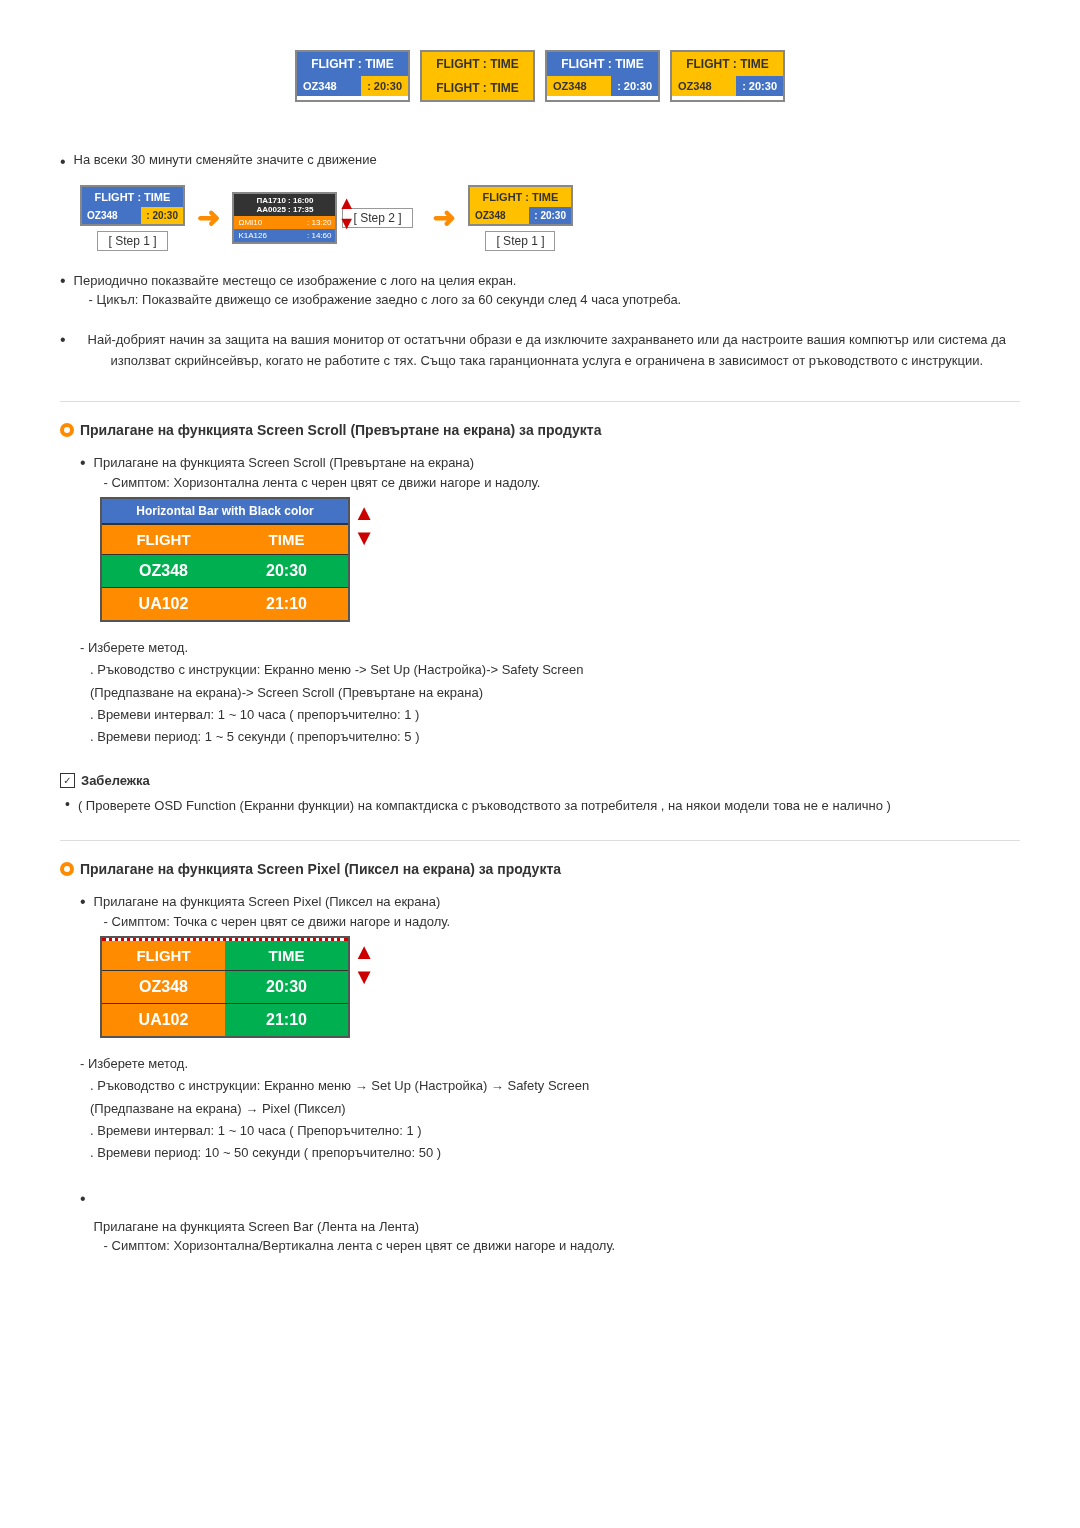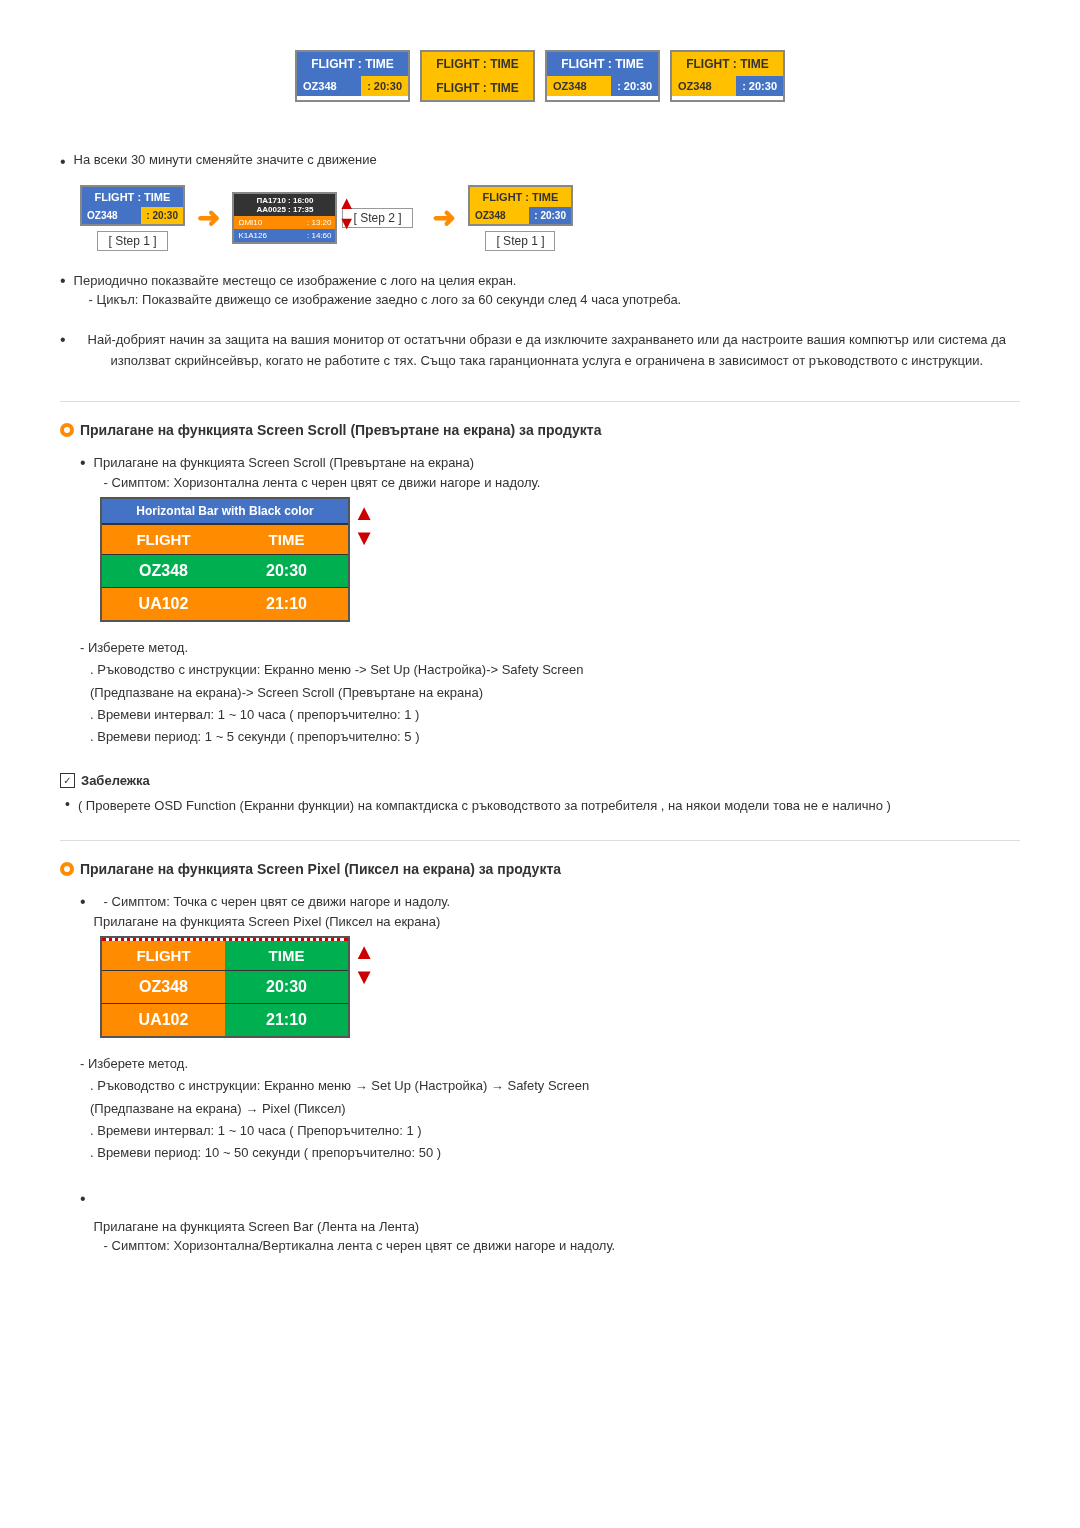--- a/index.html
+++ b/index.html
@@ -217,22 +217,22 @@
   <div style="width:14px;height:14px;background:#ff8c00;border-radius:50%;display:flex;align-items:center;justify-content:center;flex-shrink:0;">
     <div style="width:6px;height:6px;background:#fff;border-radius:50%;"></div>
   </div>
   <span style="font-weight:bold; font-size:14px;">Прилагане на функцията Screen Pixel (Пиксел на екрана) за продукта</span>
 </div>
 
 
 <div style="display:flex; gap:8px; margin-bottom:5px; margin-left:20px;">
   <span style="font-size:16px; line-height:1.3;">•</span>
   <div>
+    <div style="line-height:1.5;">Прилагане на функцията Screen Pixel (Пиксел на екрана)</div>
     <div style="line-height:1.5; margin-left:10px;">- Симптом: Точка с черен цвят се движи нагоре и надолу.</div>
-    <div style="line-height:1.5;">Прилагане на функцията Screen Pixel (Пиксел на екрана)</div>
   </div>
 </div>
 
 
 <div style="margin-left:40px; margin-bottom:15px; position:relative; display:inline-block;">
   <div style="border:2px solid #555; width:250px;">
 
     <div style="display:flex; border-bottom:1px solid #333; border-top: 3px dotted #cc0000;">
       <div style="flex:1; background:#ff8c00; color:#fff; font-weight:bold; font-size:15px; padding:6px 10px; text-align:center;">
         <span>FLIGHT</span>

